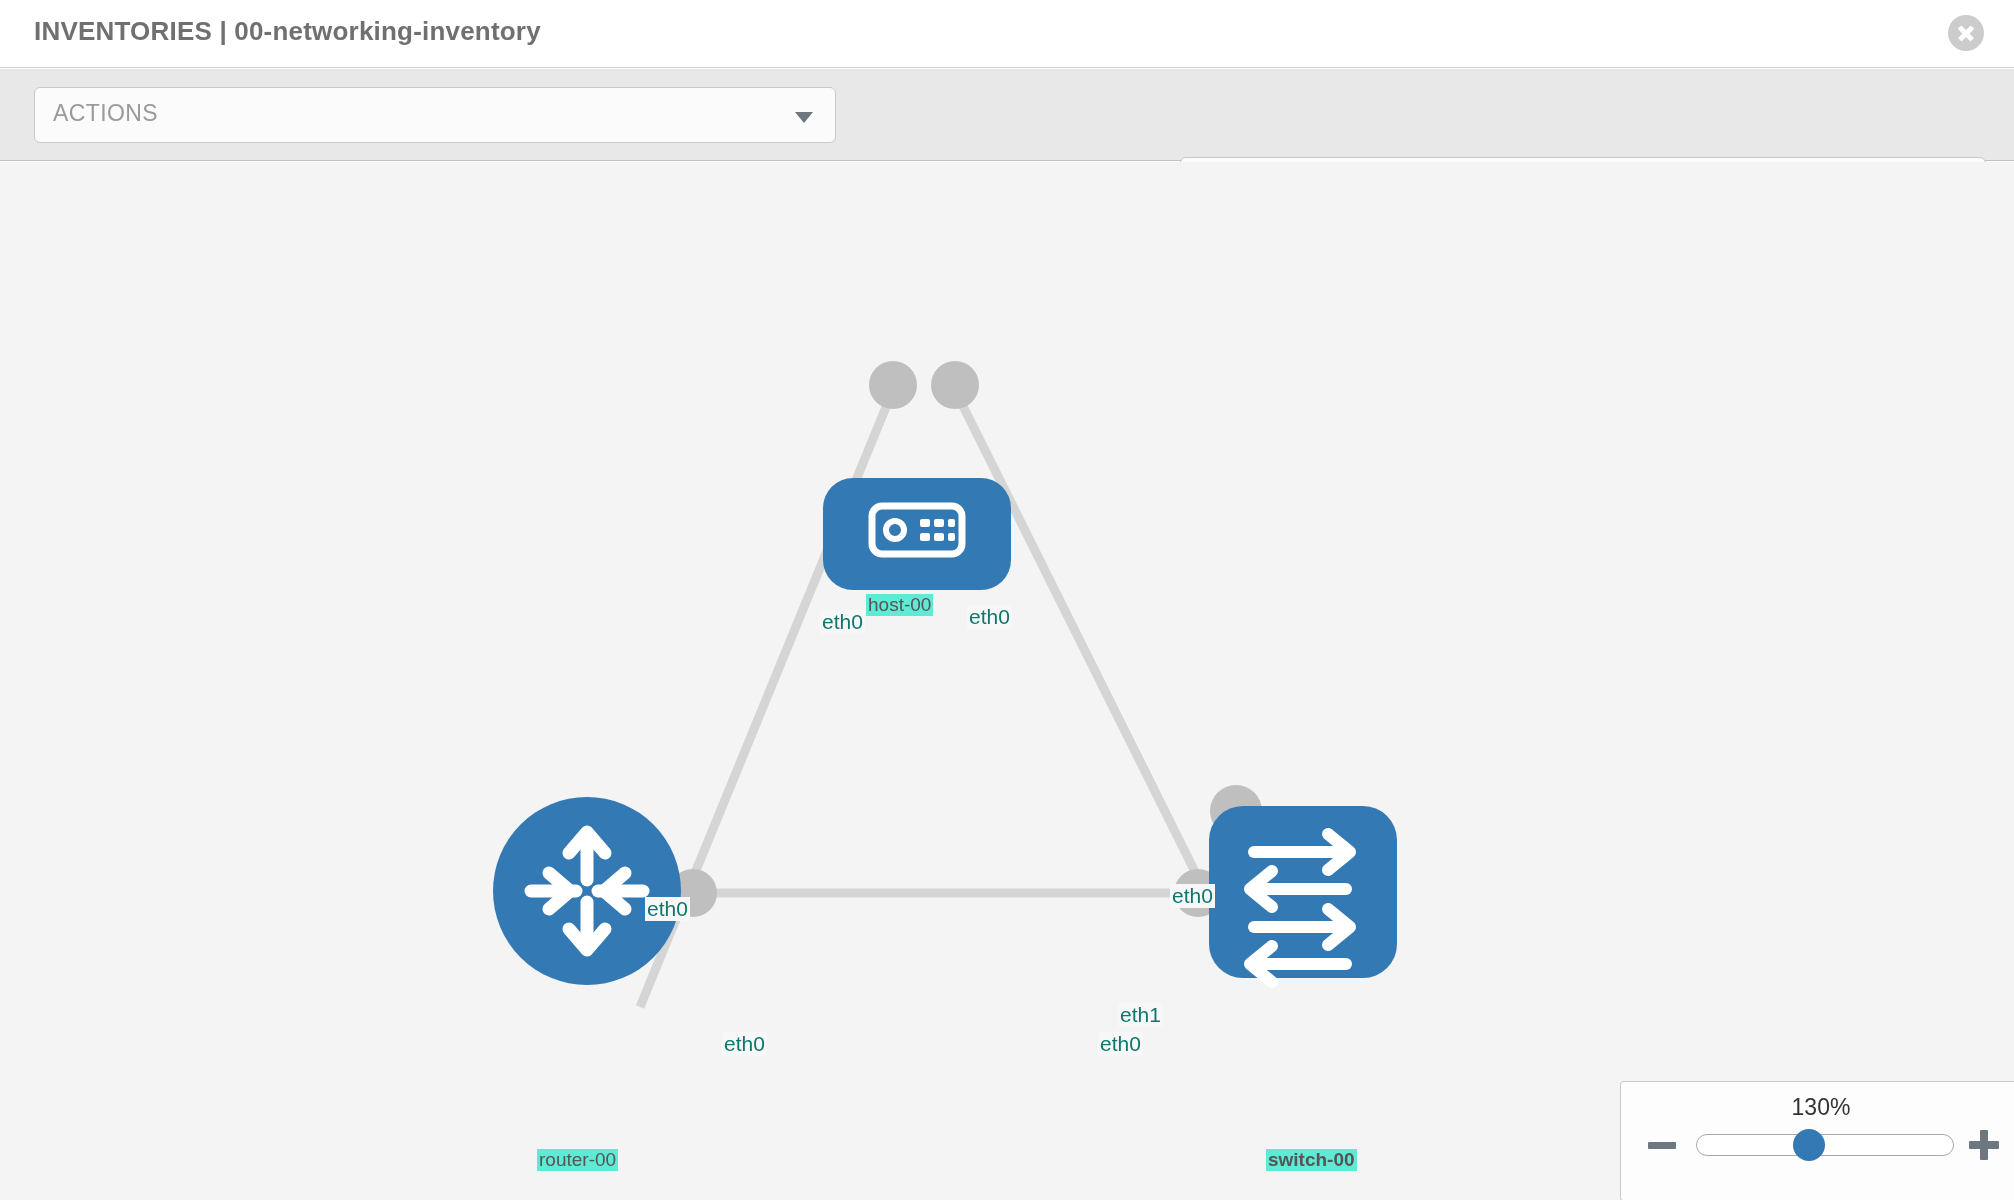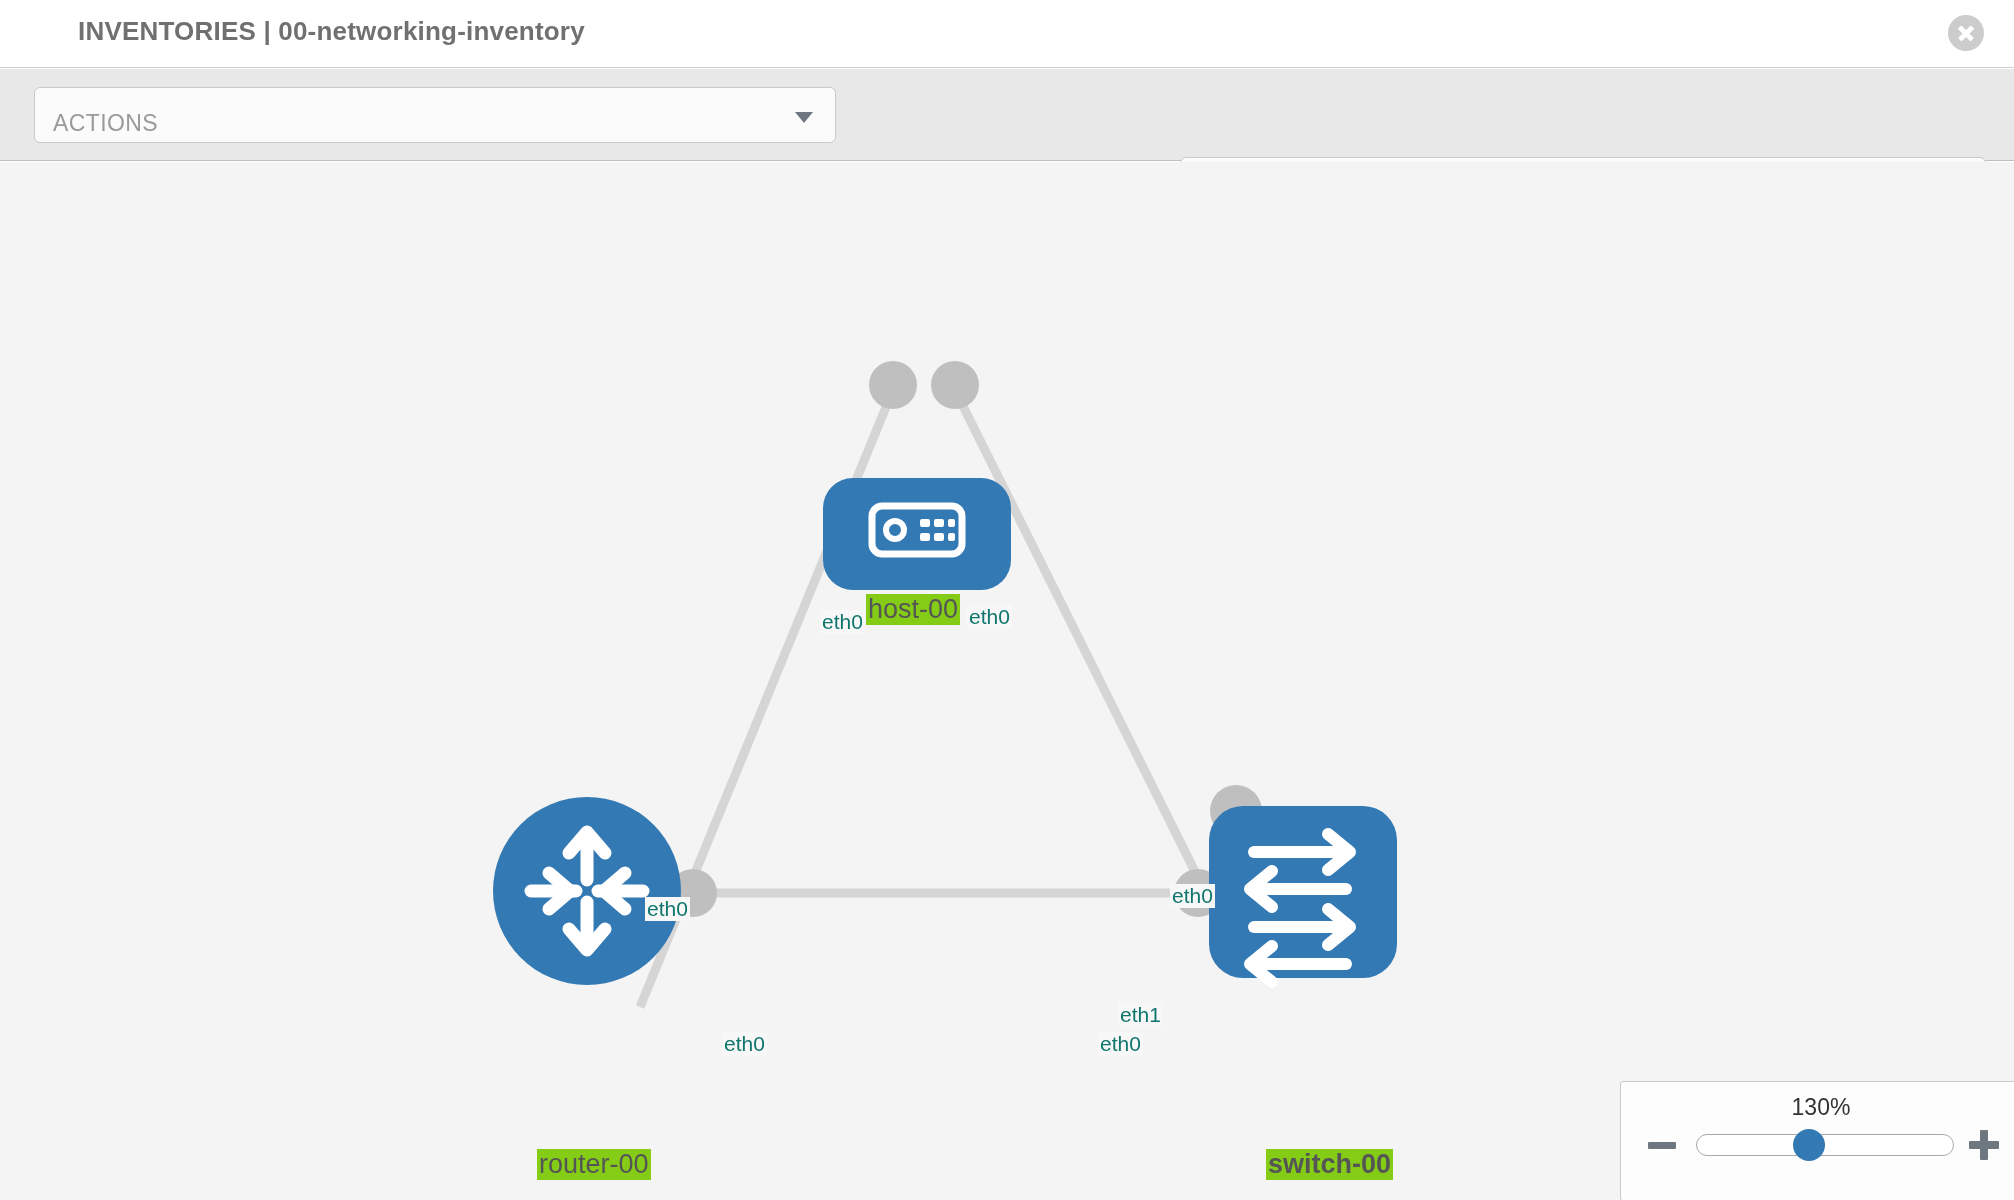--- a/index.html
+++ b/index.html
@@ -28,21 +28,20 @@
     border-bottom: 1px solid #cfcfcf;
   }
   .header-title {
     position: absolute;
     left: 34px; top: 16px;
     font-size: 26px;
     font-weight: bold;
     color: #707070;
     letter-spacing: 0.2px;
     white-space: nowrap;
-    margin-left: 44px;
   }
   .close-btn {
     position: absolute;
     right: 30px; top: 15px;
     width: 36px; height: 36px;
     border-radius: 50%;
     background: #cccccc;
     cursor: pointer;
   }
   .close-btn .x1, .close-btn .x2 {
@@ -66,21 +65,21 @@
   .actions-select {
     position: absolute;
     left: 34px; top: 18px;
     width: 802px; height: 56px;
     background: #fbfbfb;
     border: 1px solid #c9c9c9;
     border-radius: 6px;
   }
   .actions-select .label {
     position: absolute;
-    left: 18px; top: 22px;
+    left: 18px; top: 12px;
     font-size: 23px;
     color: #9a9a9a;
     letter-spacing: 0.4px;
   }
   .caret {
     position: absolute;
     right: 22px; top: 24px;
     width: 0; height: 0;
     border-left: 9px solid transparent;
     border-right: 9px solid transparent;
@@ -120,23 +119,23 @@
     overflow: hidden;
   }
   .topology-svg {
     position: absolute;
     left: 0; top: 0;
     width: 2014px; height: 1038px;
   }
 
   .node-label {
     position: absolute;
-    font-size: 27px;
+    font-size: 19px;
     color: #555555;
-    background: #84cc16;
+    background: #5eead4;
     white-space: nowrap;
     padding: 0 2px;
   }
   .iface-label {
     position: absolute;
     font-size: 21px;
     color: #0f766e;
     background: #f7f7f7;
     white-space: nowrap;
     padding: 0 2px;

